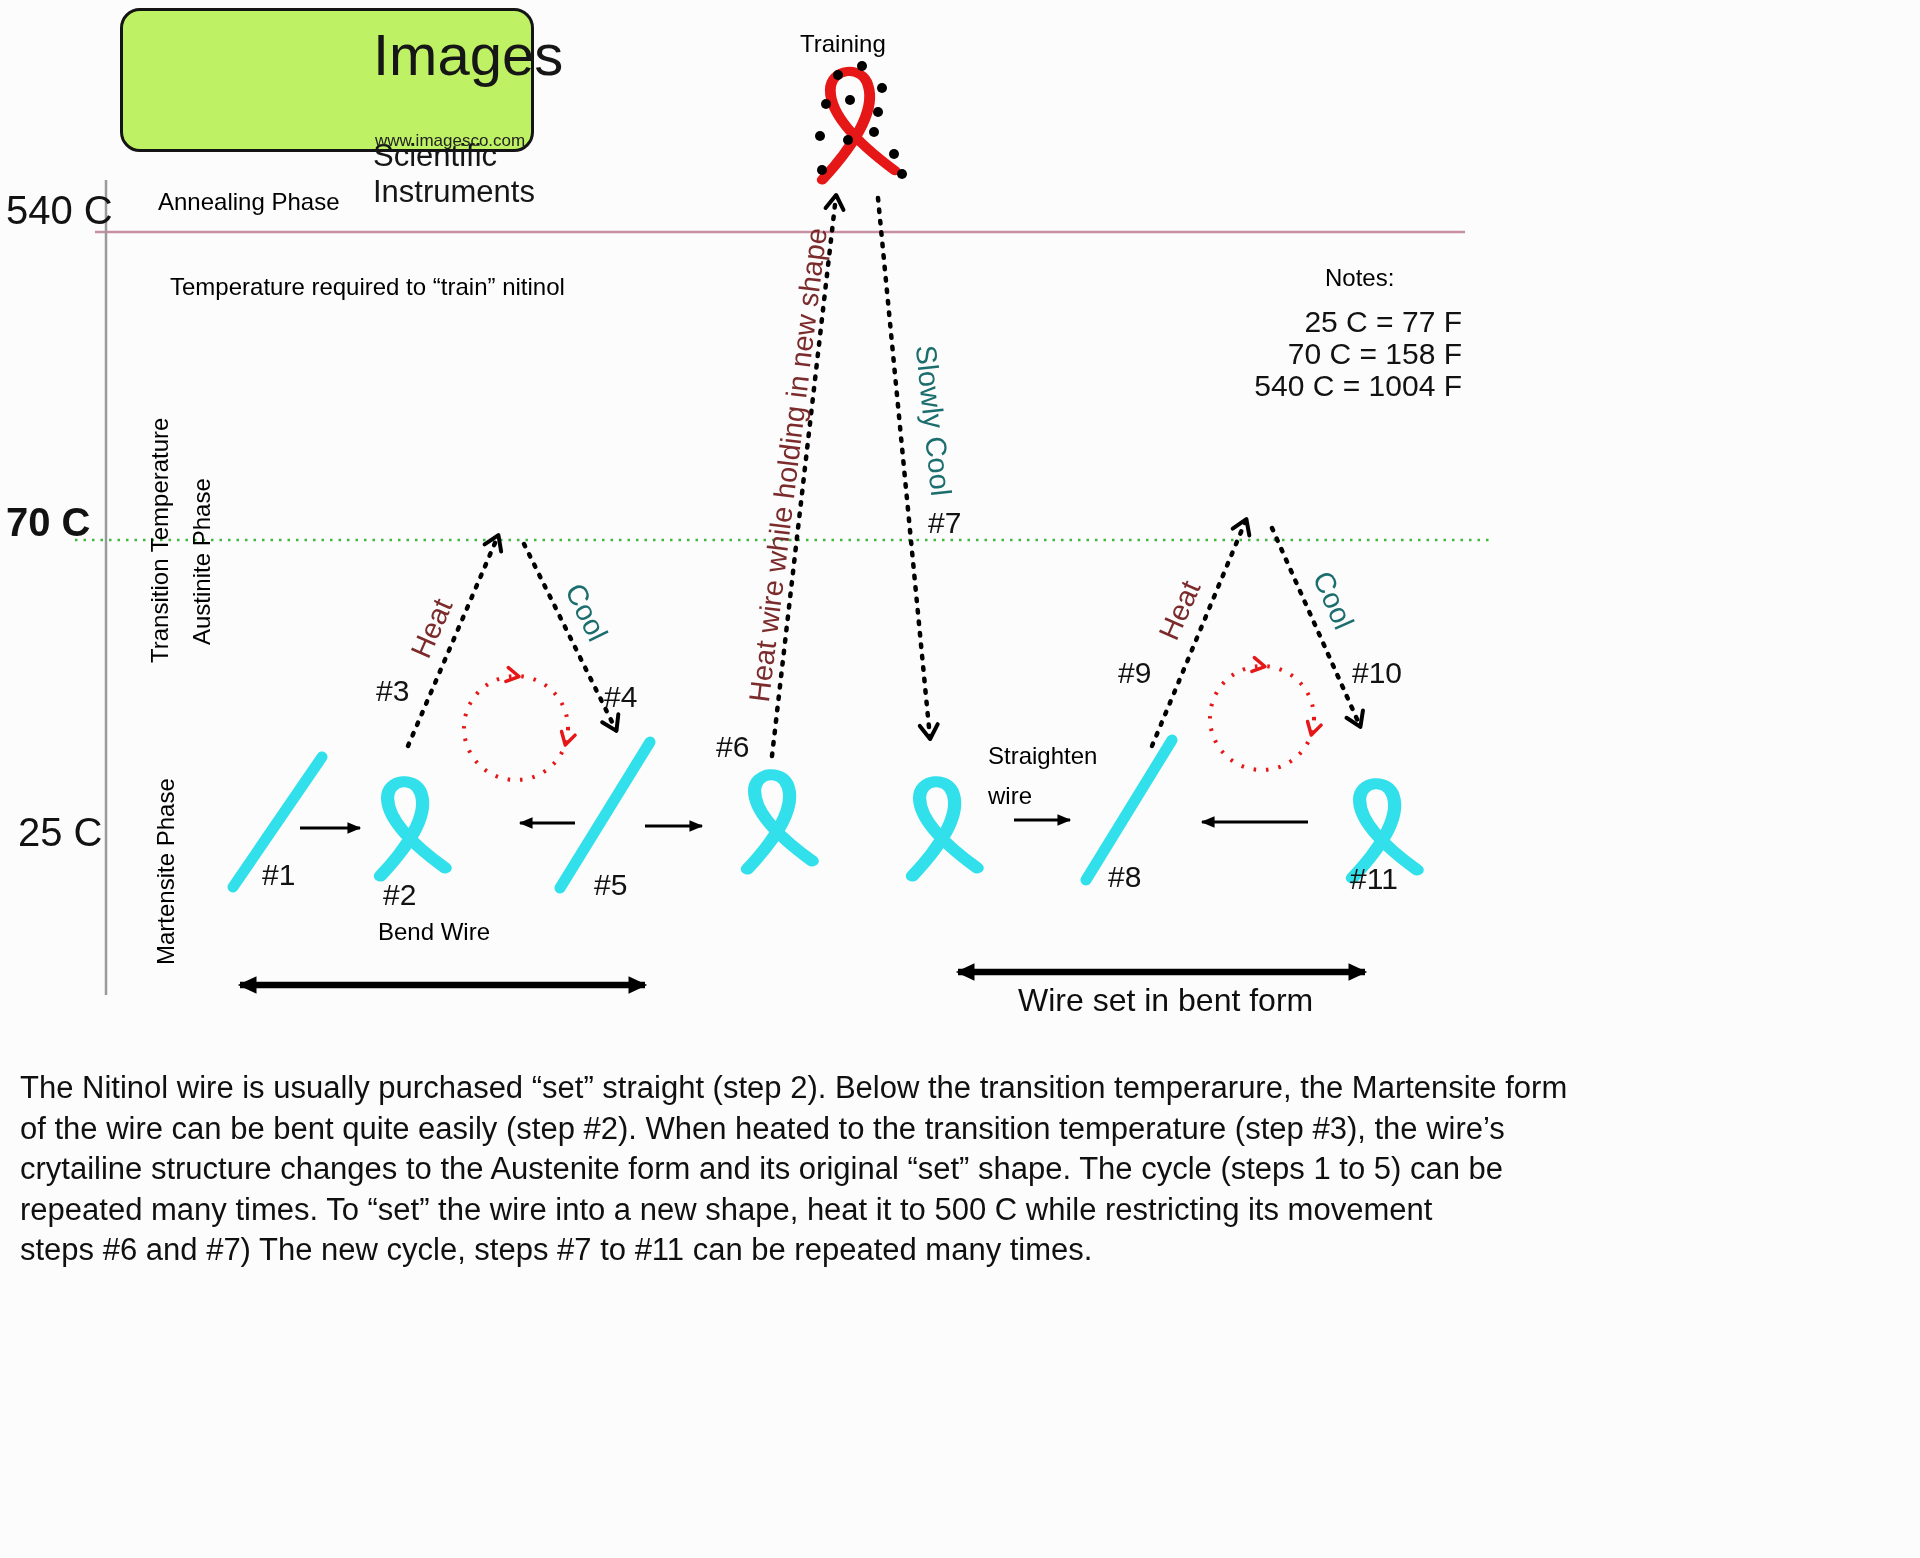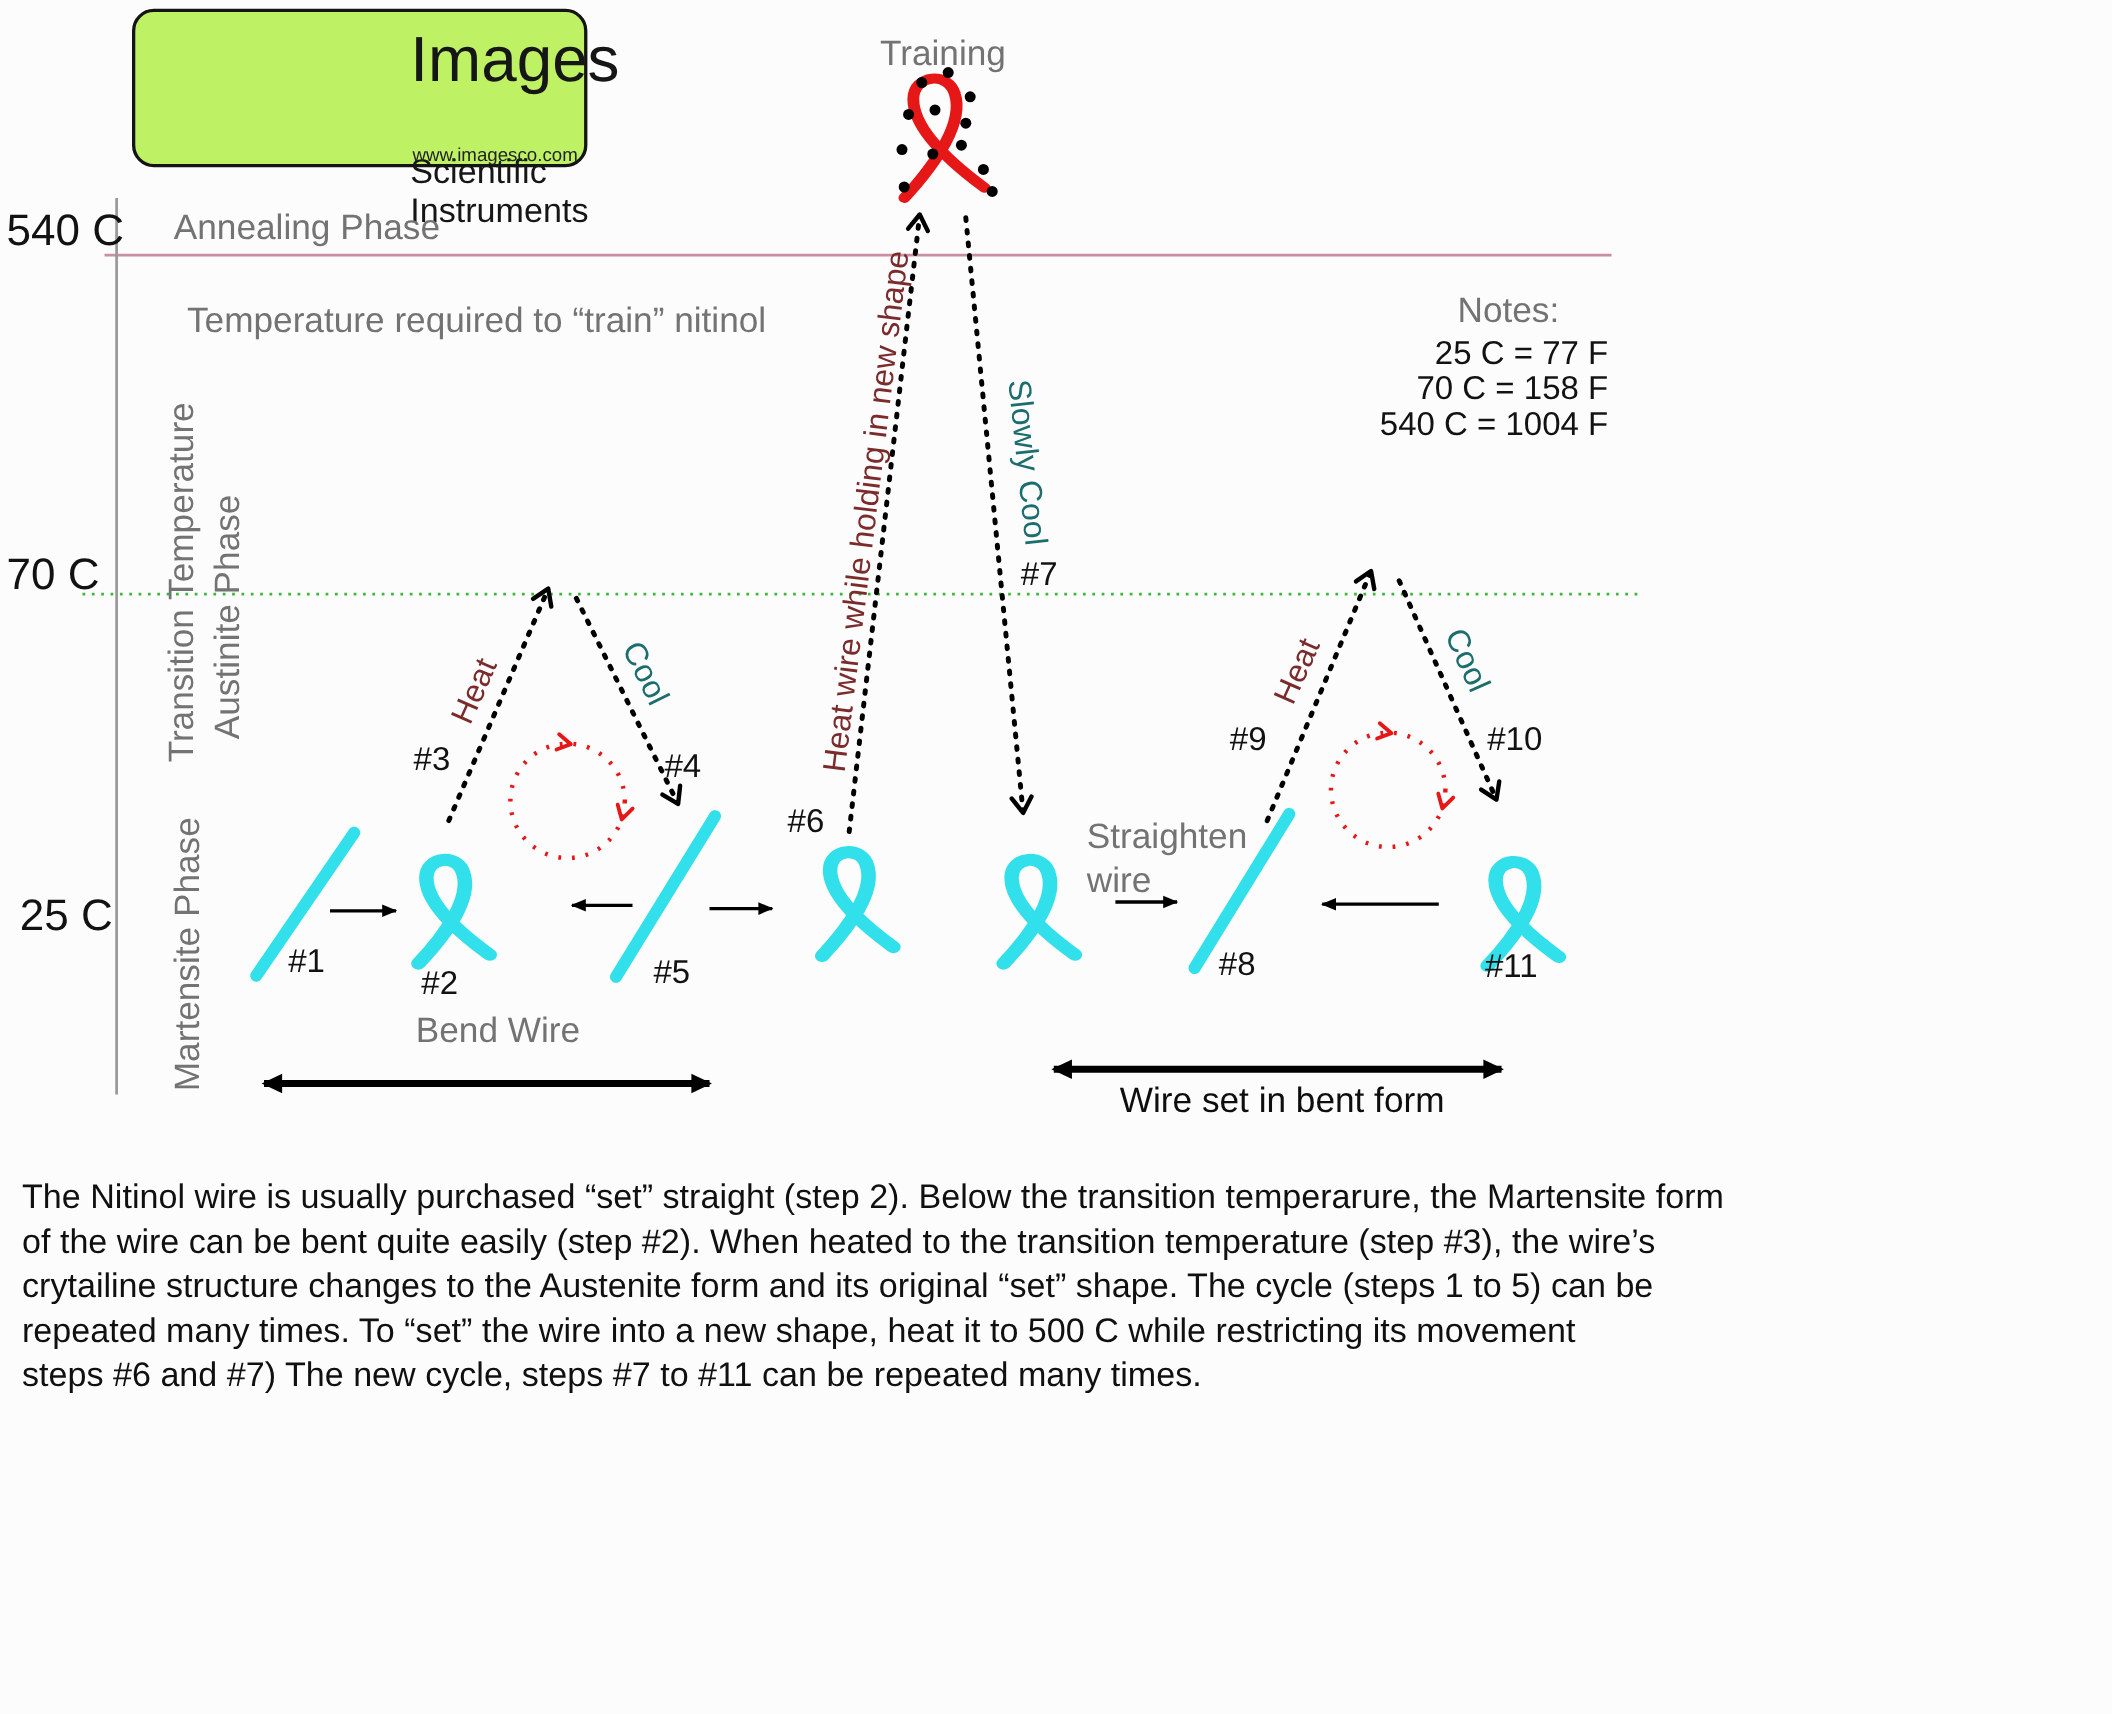--- a/index.html
+++ b/index.html
@@ -6,21 +6,21 @@
   body{font-family:"Liberation Sans", sans-serif;}
   #stage{position:relative;width:1920px;height:1558px;background:#fcfcfc;overflow:hidden;color:#141414;}
   .layer{position:absolute;left:0;top:0;width:1920px;height:1558px;}
   .abs{position:absolute;white-space:nowrap;}
   .rot{transform-origin:center center;}
   .vert{writing-mode:vertical-rl;transform:rotate(180deg);text-align:center;}
   .temp{font-size:40px;color:#121212;}
   .step{font-size:30px;color:#121212;}
   .heatTxt{color:#7b2b2b;font-size:29px;}
   .coolTxt{color:#1c6d6d;font-size:29px;}
-  .capt{font-size:32px;color:#737373;}
+  .capt{font-size:24px;color:#000000;}
   .formCapt{font-size:32px;color:#0e0e0e;}
   .dotarrow{stroke:#000;stroke-width:4.5;stroke-dasharray:2.5 9;stroke-linecap:round;fill:none;}
   .cyanwire{stroke:#31E0EA;stroke-width:11;stroke-linecap:round;fill:none;}
   .solidarrow{stroke:#000;stroke-width:3;fill:none;}
   .rangearrow{stroke:#000;stroke-width:6.5;fill:none;}
   .cycle{stroke:#E61717;stroke-width:4;stroke-dasharray:2.5 10;fill:none;}
   .cyclechev{stroke:#E61717;stroke-width:3.5;fill:none;stroke-linecap:round;stroke-linejoin:round;}
   
   #logo-box{position:absolute;left:120px;top:8px;width:408px;height:138px;border:3.5px solid #141414;border-radius:20px;background:#bef264;}
   #logo-title{position:absolute;left:250px;top:10px;font-size:58px;color:#161616;}
@@ -110,21 +110,21 @@
 
   <div id="logo-box">
     <div id="logo-title">Images</div>
     <div id="logo-sub">Scientific Instruments</div>
     <div id="logo-url">www.imagesco.com</div>
   </div>
 
   <div class="abs capt" style="left:800px;top:30px;">Training</div>
 
   <div class="abs temp" style="left:6px;top:188px;">540 C</div>
-  <div class="abs temp" style="left:6px;top:500px;">70 C</div>
+  <div class="abs temp" style="left:6px;top:500px;font-weight:bold;">70 C</div>
   <div class="abs temp" style="left:18px;top:810px;">25 C</div>
 
   <div class="abs capt" style="left:158px;top:188px;">Annealing Phase</div>
   <div class="abs capt" style="left:170px;top:242px;margin-top:31px;">Temperature required to “train” nitinol</div>
 
   <div class="abs vert capt" style="left:146px;top:388px;height:305px;">Transition Temperature</div>
   <div class="abs vert capt" style="left:188px;top:452px;height:220px;">Austinite Phase</div>
   <div class="abs vert capt" style="left:152px;top:752px;height:240px;">Martensite Phase</div>
 
   <div class="abs capt" style="left:1325px;top:264px;">Notes:</div>

